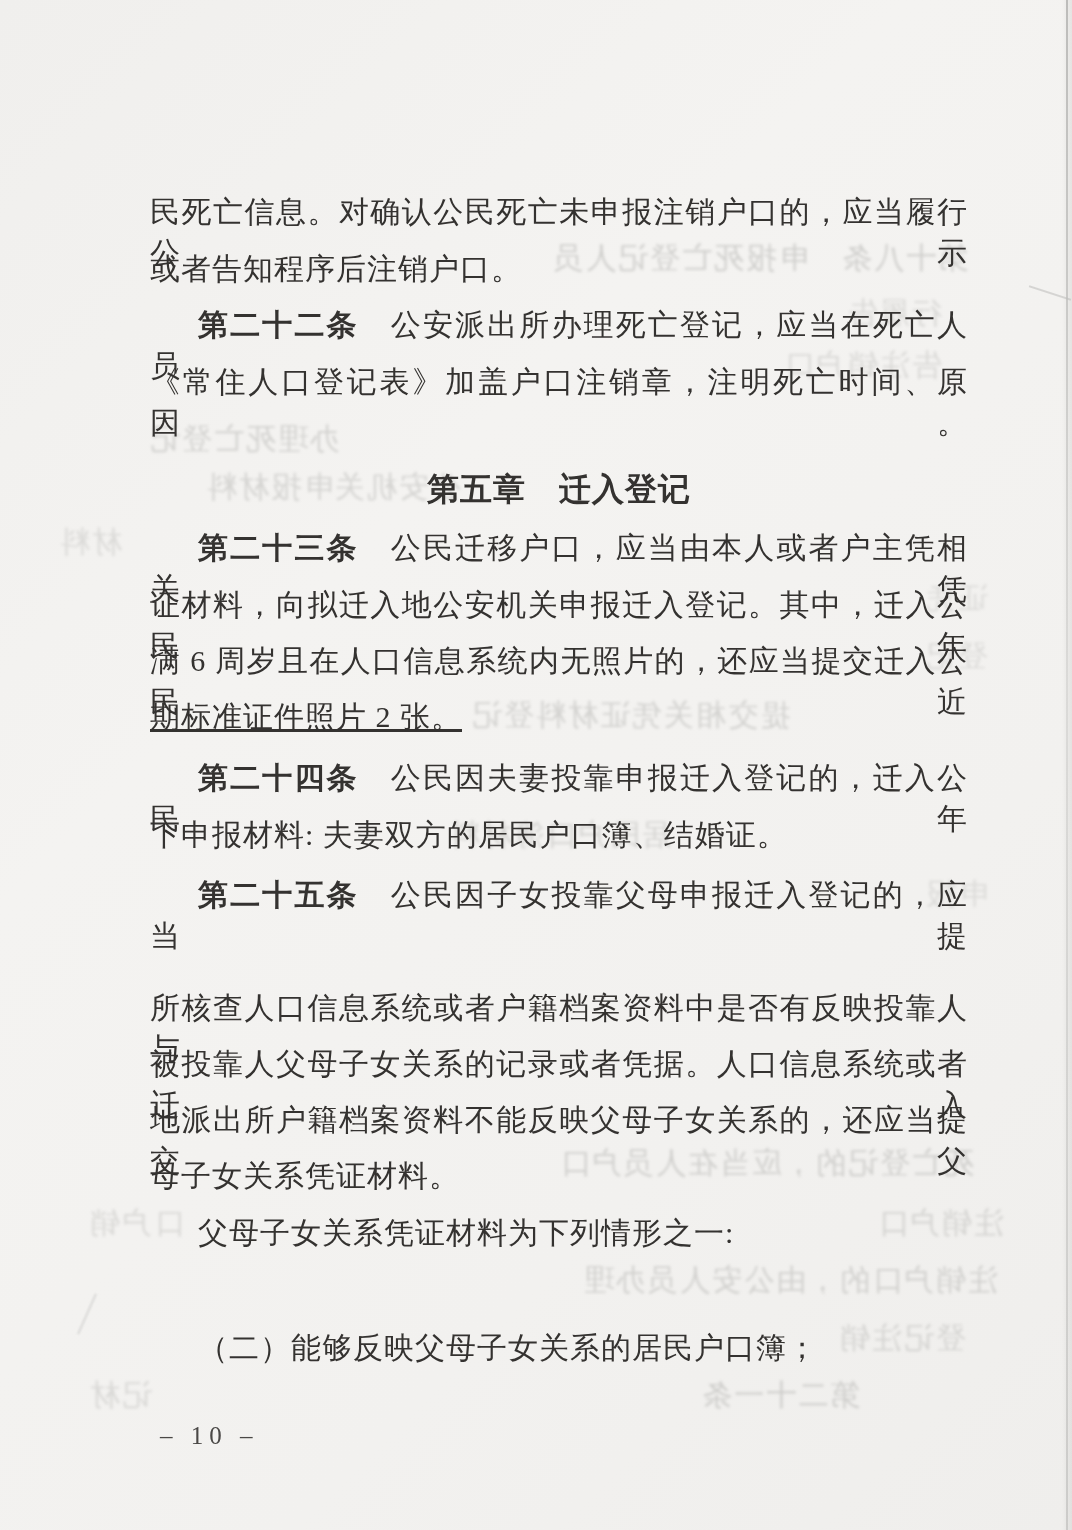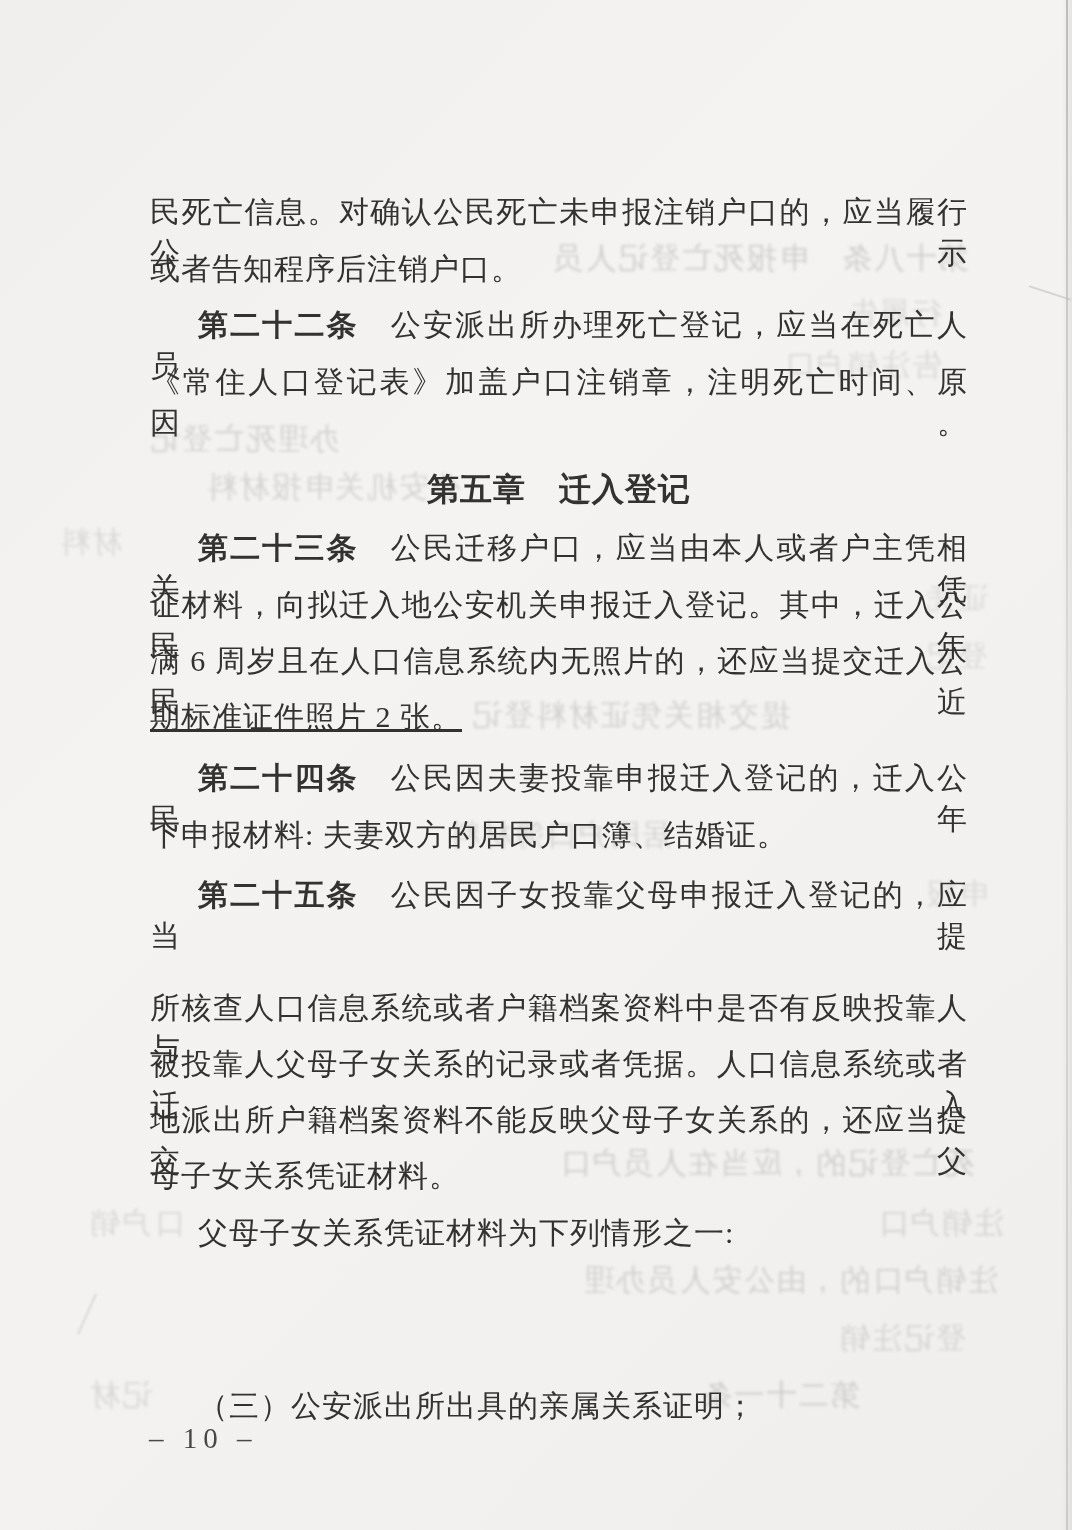--- a/index.html
+++ b/index.html
@@ -29,22 +29,22 @@
   }
   .ghost{
     position:absolute;
     font-size:30px;line-height:1;letter-spacing:2px;
     color:#9d9d9a;
     transform:scaleX(-1);
     filter:blur(1.4px);
     white-space:nowrap;
   }
   .pagenum{
-    position:absolute;left:149px;top:1422px;
-    font-size:29px;letter-spacing:6px;color:#4a4846;
+    position:absolute;left:160px;top:1422px;
+    font-size:25px;letter-spacing:6px;color:#4a4846;
   }
   .edge-line{
     position:absolute;top:0;right:4px;width:2px;height:100%;
     background:linear-gradient(to bottom,rgba(150,150,148,.55),rgba(170,170,168,.25) 45%,rgba(170,170,168,.45));
   }
   .edge-shade{
     position:absolute;top:0;right:0;width:10px;height:100%;
     background:linear-gradient(to right,rgba(120,120,118,0),rgba(120,120,118,.12));
   }
   .corner-tick{
@@ -91,20 +91,20 @@
       <div class="line full" style="top: 641px;"><span class="seg">满 6 周岁且在人口信息系统内无照片的，还应当提交迁入公民近</span></div>
       <div class="line" style="top: 697px; text-decoration: underline;"><span class="seg">期标准证件照片 2 张。</span></div>
       <div class="line full indent" style="top: 758px;"><span class="seg bold">第二十四条</span><span class="seg">　公民因夫妻投靠申报迁入登记的，迁入公民年</span></div>
       <div class="line full indent" style="top: 875px;"><span class="seg bold">第二十五条</span><span class="seg">　公民因子女投靠父母申报迁入登记的，应当提</span></div>
       <div class="line" style="top: 815px;"><span class="seg">下申报材料: 夫妻双方的居民户口簿、结婚证。</span></div>
       <div class="line full" style="top: 1044px;"><span class="seg">被投靠人父母子女关系的记录或者凭据。人口信息系统或者迁入</span></div>
       <div class="line full" style="top: 988px;"><span class="seg">所核查人口信息系统或者户籍档案资料中是否有反映投靠人与</span></div>
       <div class="line full" style="top: 1100px;"><span class="seg">地派出所户籍档案资料不能反映父母子女关系的，还应当提交父</span></div>
       <div class="line" style="top: 1156px;"><span class="seg">母子女关系凭证材料。</span></div>
       <div class="line indent" style="top: 1213px;"><span class="seg">父母子女关系凭证材料为下列情形之一:</span></div>
-      <div class="line indent" style="top: 1386px;"><span class="seg">（三）公安派出所出具的亲属关系证明；</span></div>
+      <div class="line indent" style="top: 1328px;"><span class="seg">（二）能够反映父母子女关系的居民户口簿；</span></div>
     </div>
   <div class="pagenum">– 10 –</div>
   <div class="edge-shade"></div>
   <div class="edge-line"></div>
   <div class="corner-tick"></div>
   <div class="scratch"></div>
 </div>
 
 </body></html>

